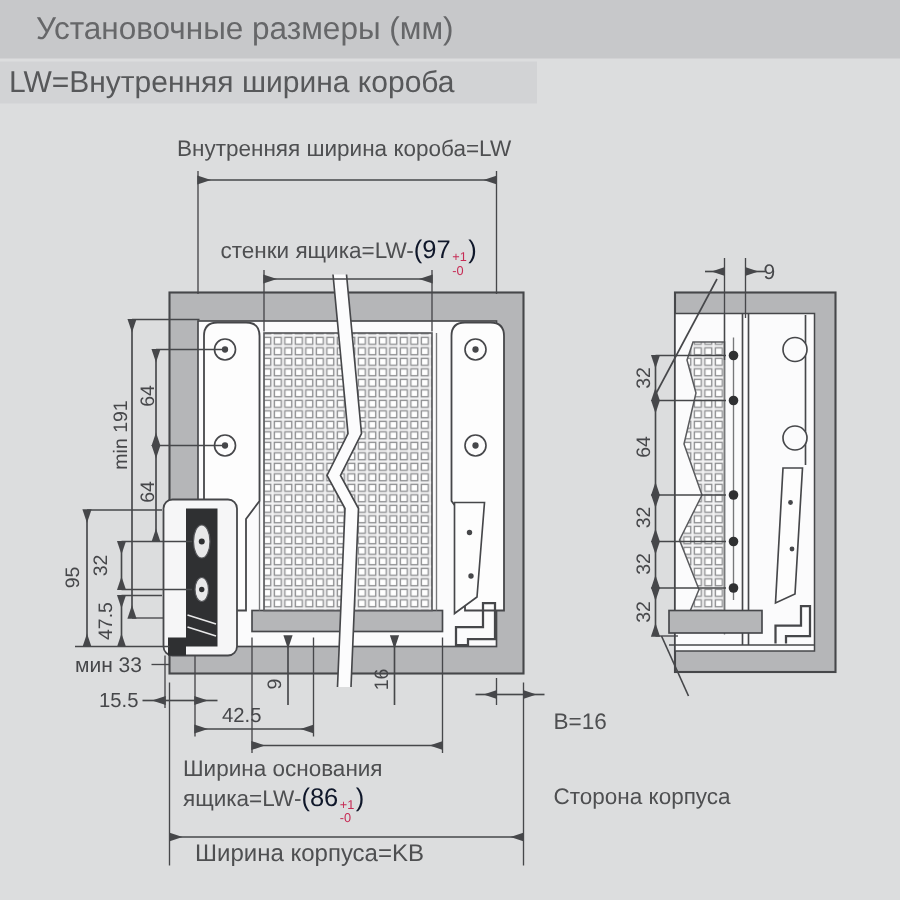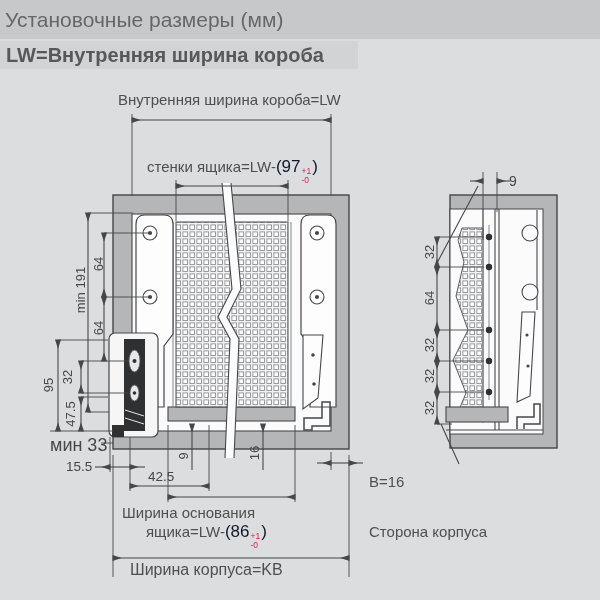--- a/index.html
+++ b/index.html
@@ -5,26 +5,26 @@
   html,body{margin:0;padding:0;}
   body{
     width:600px;height:600px;overflow:hidden;
     background:#dcddde;
     font-family:"Liberation Sans",sans-serif;
   }
   .stage{position:relative;width:600px;height:600px;background:#dcddde;}
   .bar1{
     position:absolute;left:0;top:0;width:600px;height:39px;
     background:#c7c8ca;color:#666769;font-size:21px;
-    display:flex;align-items:center;padding-left:5px;box-sizing:border-box;
+    display:flex;align-items:center;padding-left:24px;box-sizing:border-box;
   }
   .bar2{
     position:absolute;left:0;top:41px;width:358px;height:28px;
     background:#d2d3d5;color:#57585a;font-size:20px;
-    display:flex;align-items:center;padding-left:6px;box-sizing:border-box;font-weight:bold;
+    display:flex;align-items:center;padding-left:6px;box-sizing:border-box;
   }
   svg.draw{position:absolute;left:0;top:0;}
   .lbl{position:absolute;font-size:15px;color:#4e4f51;white-space:nowrap;line-height:1.15;}
   .num{position:absolute;font-size:13.5px;color:#46474a;white-space:nowrap;}
   .rot{
     position:absolute;font-size:13px;color:#46474a;white-space:nowrap;
     transform:translate(-50%,-50%) rotate(-90deg);
   }
   .center{}
   .red{color:#0f172a;text-align:center;}
@@ -227,28 +227,28 @@
       </span><span class="red big">)</span>
   </div>
 
   <div class="rot" style="left:80px;top:290px;">min 191</div>
   <div class="rot" style="left:98px;top:264px;">64</div>
   <div class="rot" style="left:98px;top:328px;">64</div>
   <div class="rot" style="left:67px;top:377px;">32</div>
   <div class="rot" style="left:48px;top:385px;">95</div>
   <div class="rot" style="left:70px;top:414px;">47.5</div>
 
-  <div class="num" style="left:50px;top:435px;font-size:18px;">мин 33</div>
+  <div class="num" style="left:50px;top:435px;font-size:14px;">мин 33</div>
   <div class="num" style="left:66px;top:459px;">15.5</div>
   <div class="num center" style="left:148px;top:469px;width:46px;">42.5</div>
   <div class="rot" style="left:183px;top:456px;">9</div>
   <div class="rot" style="left:254px;top:453px;">16</div>
 
   <div class="lbl" style="left:122px;top:504px;">Ширина основания</div>
-  <div class="lbl" style="left:122px;top:522px;margin-left:24px;">
+  <div class="lbl" style="left:122px;top:522px;">
     <span>ящика=LW-</span><span class="red big">(86</span><span class="stack">
         <span>+1</span>
         <span>-0</span>
       </span><span class="red big">)</span>
   </div>
 
   <div class="lbl center" style="left:130px;top:561px;width:205px;font-size:16px;">Ширина корпуса=KB</div>
 
   <div class="num" style="left:509px;top:173px;font-size:14px;">9</div>
   <div class="rot" style="left:429px;top:252px;">32</div>

